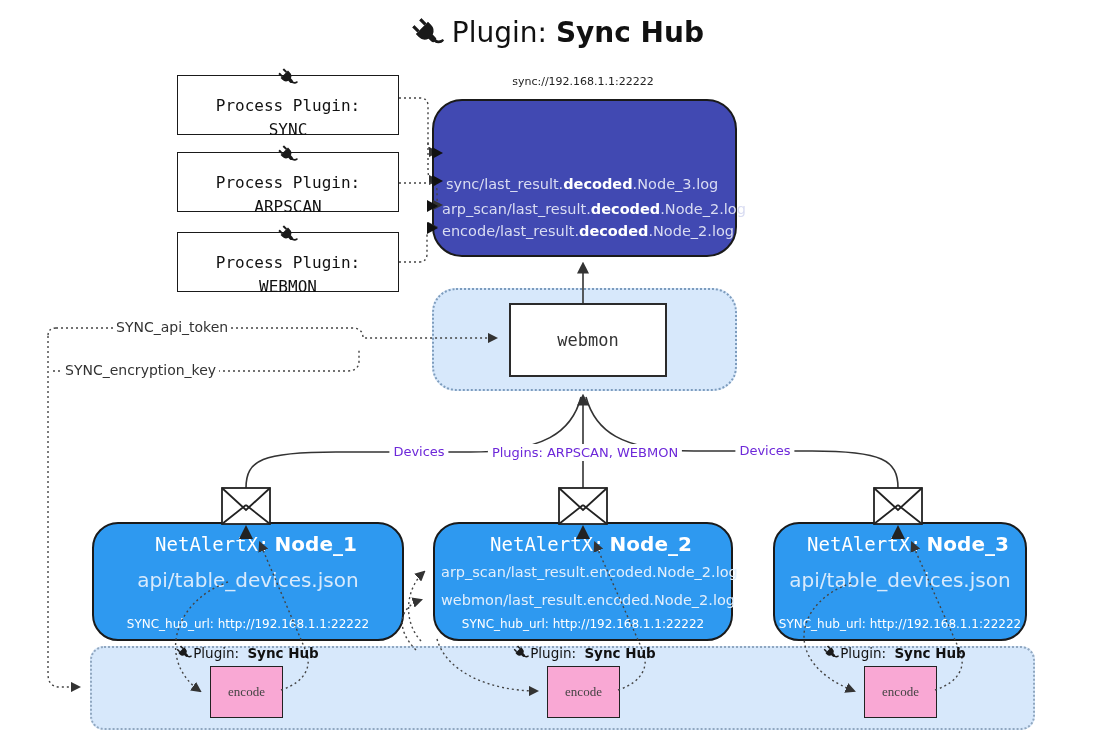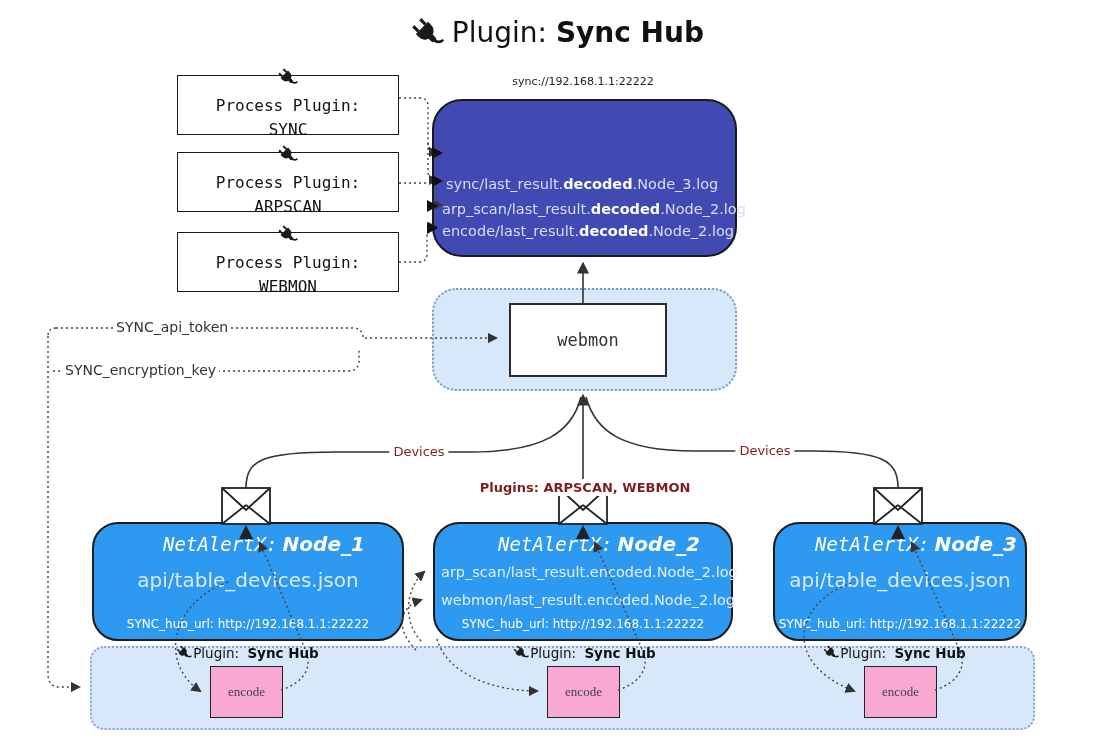--- a/index.html
+++ b/index.html
@@ -36,41 +36,41 @@
   
   .decode-wrap{position:absolute;left:432px;top:288px;width:301px;height:99px;
                background:var(--panel_fill,#d7e8fb);border:2px dotted #7d9cbd;border-radius:24px;}
   .decode-box{position:absolute;left:509px;top:303px;width:154px;height:70px;background:#fff;
               border:2px solid #2b2b2b;display:flex;align-items:center;justify-content:center;
               font-family:"DejaVu Sans Mono",monospace;font-size:17px;color:#333;}
 
   
   .node{position:absolute;top:522px;height:115px;background:var(--node_fill,#2e99f0);
         border:2px solid #1a1a1a;border-radius:26px;color:#fff;}
-  .node-title{position:absolute;left:16px;top:8px;width:100%;text-align:center;white-space:nowrap;font-style:italic;}
+  .node-title{position:absolute;left:8px;top:8px;width:100%;text-align:center;white-space:nowrap;}
   .node-title .mono{font-size:19px;}
   .node-title b{font-size:20px;font-family:"DejaVu Sans",sans-serif;}
   .node-file-c{position:absolute;left:0;width:100%;text-align:center;font-size:20px;
                color:#d8eafc;white-space:nowrap;}
   .node-file-l{position:absolute;left:6px;width:calc(100% - 10px);font-size:14.5px;
                color:#e2effc;white-space:nowrap;}
   .node-url{position:absolute;left:0;bottom:8px;width:100%;text-align:center;
             font-size:12px;color:#fff;white-space:nowrap;}
 
   
   .bar{position:absolute;left:90px;top:646px;width:941px;height:80px;
        background:var(--panel_fill,#d7e8fb);border:2px dotted #90a7c0;border-radius:14px;}
   .enc-label{position:absolute;top:645px;transform:translateX(-50%);white-space:nowrap;
              font-size:13.5px;color:#111;display:flex;align-items:center;gap:2px;z-index:6;}
   .enc-box{position:absolute;top:666px;width:71px;height:50px;background:#f9a8d4;
            border:1.8px solid #222;display:flex;align-items:center;justify-content:center;
            font-family:Liberation Serif, serif;font-size:13px;color:#444;z-index:4;}
 
   
-  .edge-label{position:absolute;background:#fff;padding:1px 4px;font-size:13px;color:#7f1d1d;
+  .edge-label{position:absolute;background:#fff;padding:1px 4px;font-size:13px;color:#6d28d9;
               white-space:nowrap;z-index:6;transform:translateX(-50%);}
   .secret-label{position:absolute;background:#fff;padding:0 3px;font-size:14px;color:#333;
                 white-space:nowrap;z-index:6;}
 
   
   .wires{position:absolute;left:0;top:0;z-index:5;pointer-events:none;}
 </style>
 </head>
 <body>
 
@@ -150,21 +150,21 @@
   </div>
 
   <div class="decode-wrap"></div>
   <div class="decode-box">webmon</div>
 
   <div class="secret-label" style="left:113px;top:319px;">SYNC_api_token</div>
   <div class="secret-label" style="left:62px;top:362px;">SYNC_encryption_key</div>
 
   <div class="edge-label" style="left:419px;top:443px;">Devices</div>
   <div class="edge-label" style="left:765px;top:442px;">Devices</div>
-  <div class="edge-label" style="left:585px;top:479px;font-weight:bold;">Plugins: ARPSCAN, WEBMON</div>
+  <div class="edge-label" style="left:585px;top:444px;">Plugins: ARPSCAN, WEBMON</div>
 
   <div class="node" style="left:92px;width:308px;">
     <div class="node-title">
       <span class="mono">NetAlertX:</span> <b>Node_1</b>
     </div>
     <div class="node-file-c" style="top:44px;">api/table_devices.json</div>
     <div class="node-url">SYNC_hub_url: http://192.168.1.1:22222</div>
   </div>
 
   <div class="node" style="left:433px;width:296px;">

